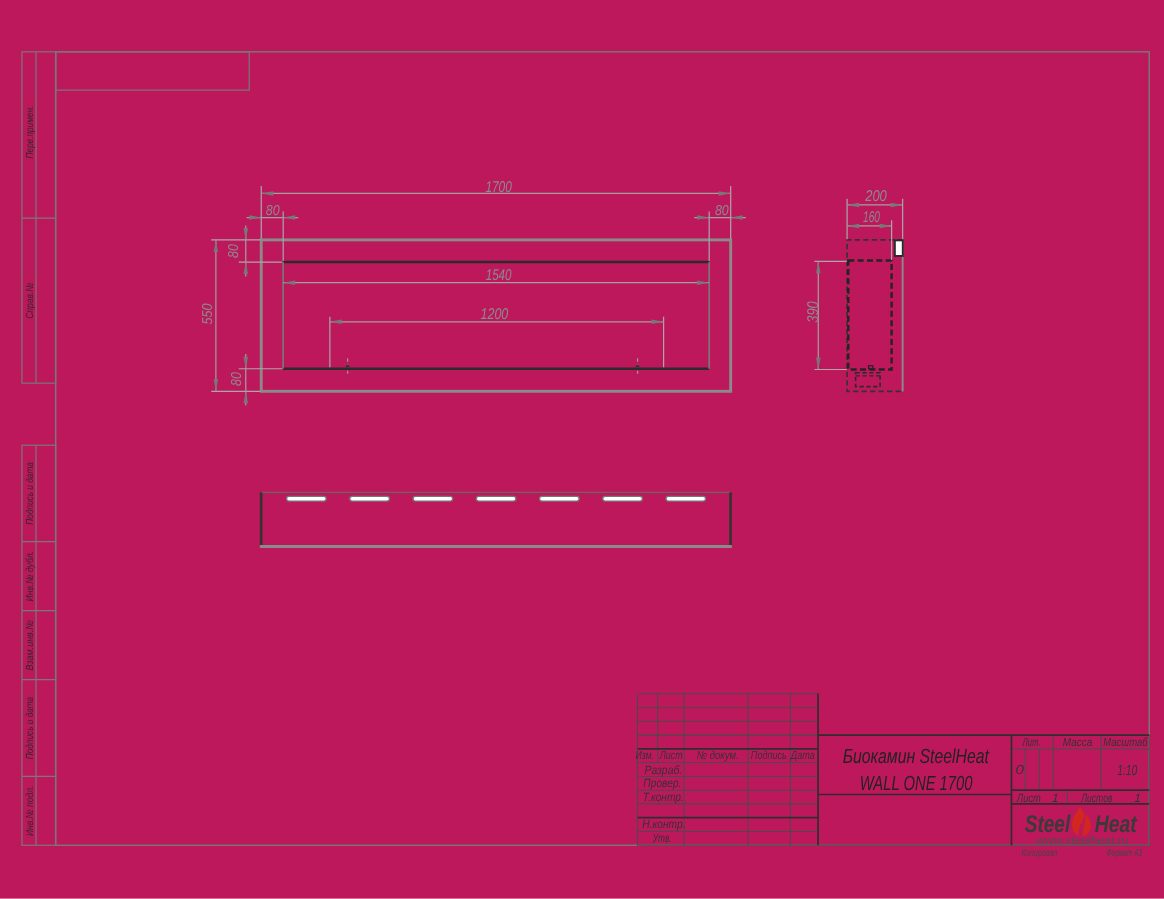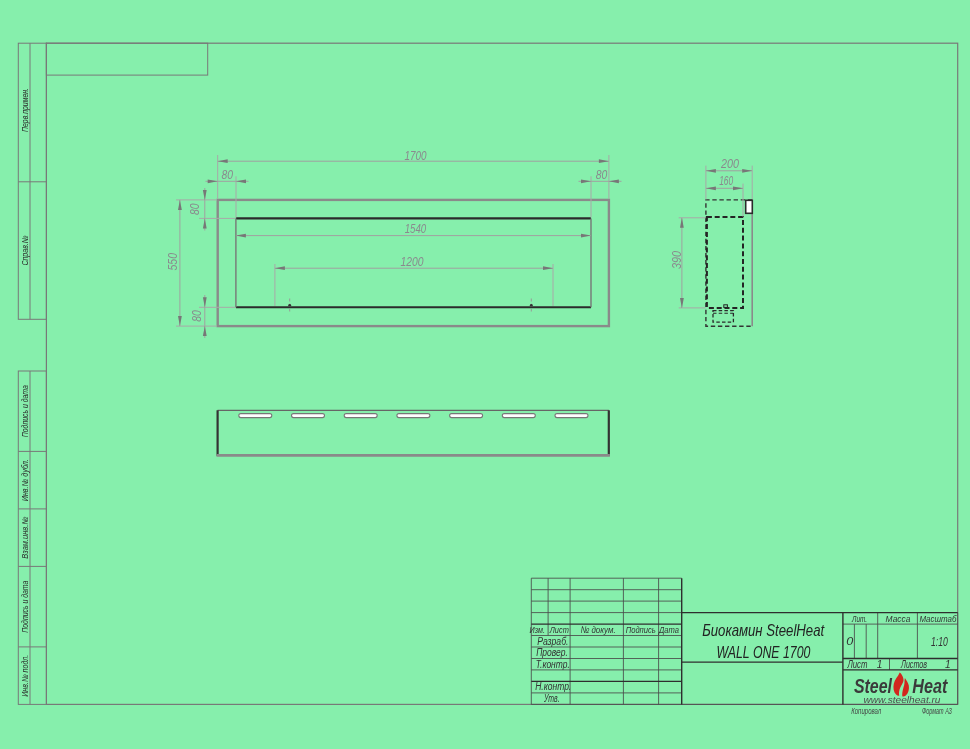--- a/index.html
+++ b/index.html
@@ -1,16 +1,16 @@
 <!DOCTYPE html>
 <html><head>
 <meta charset="utf-8">
 <style>
   html,body{margin:0;padding:0;background:#ffffff;}
-  #page{position:relative;width:970px;height:749px;background:#86efac;overflow:hidden;}
+  #page{position:relative;width:970px;height:749px;background:#be185d;overflow:hidden;}
   svg{position:absolute;left:0;top:0;}
   text{font-family:"Liberation Sans",sans-serif;font-style:italic;}
 </style>
 </head>
 <body>
 <div id="page">
 <svg width="970" height="749" viewBox="0 0 970 749">
 
 <g>
 <rect x="46.4" y="43.2" width="911.3" height="661.2" fill="none" stroke="#787878" stroke-width="1.2"></rect>

